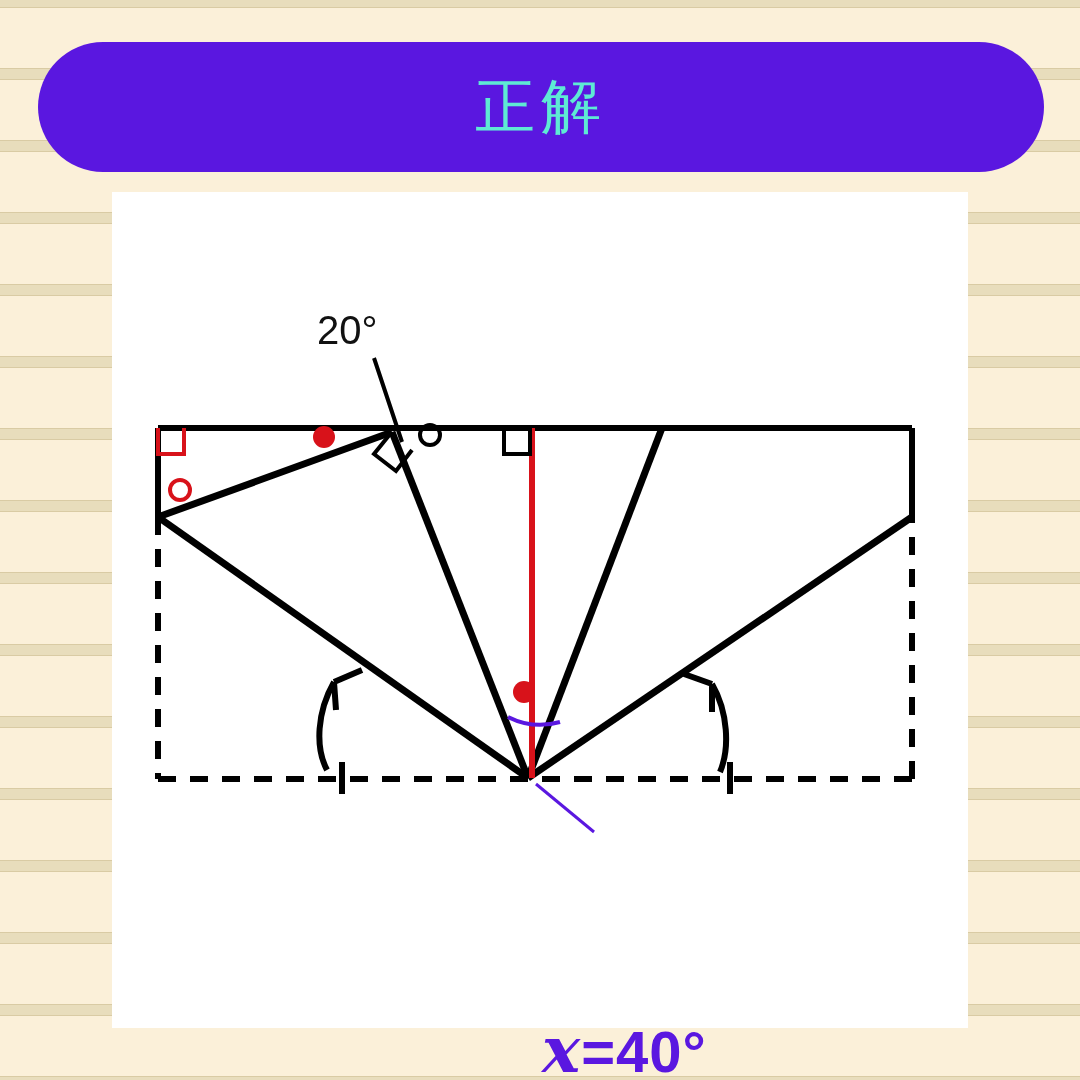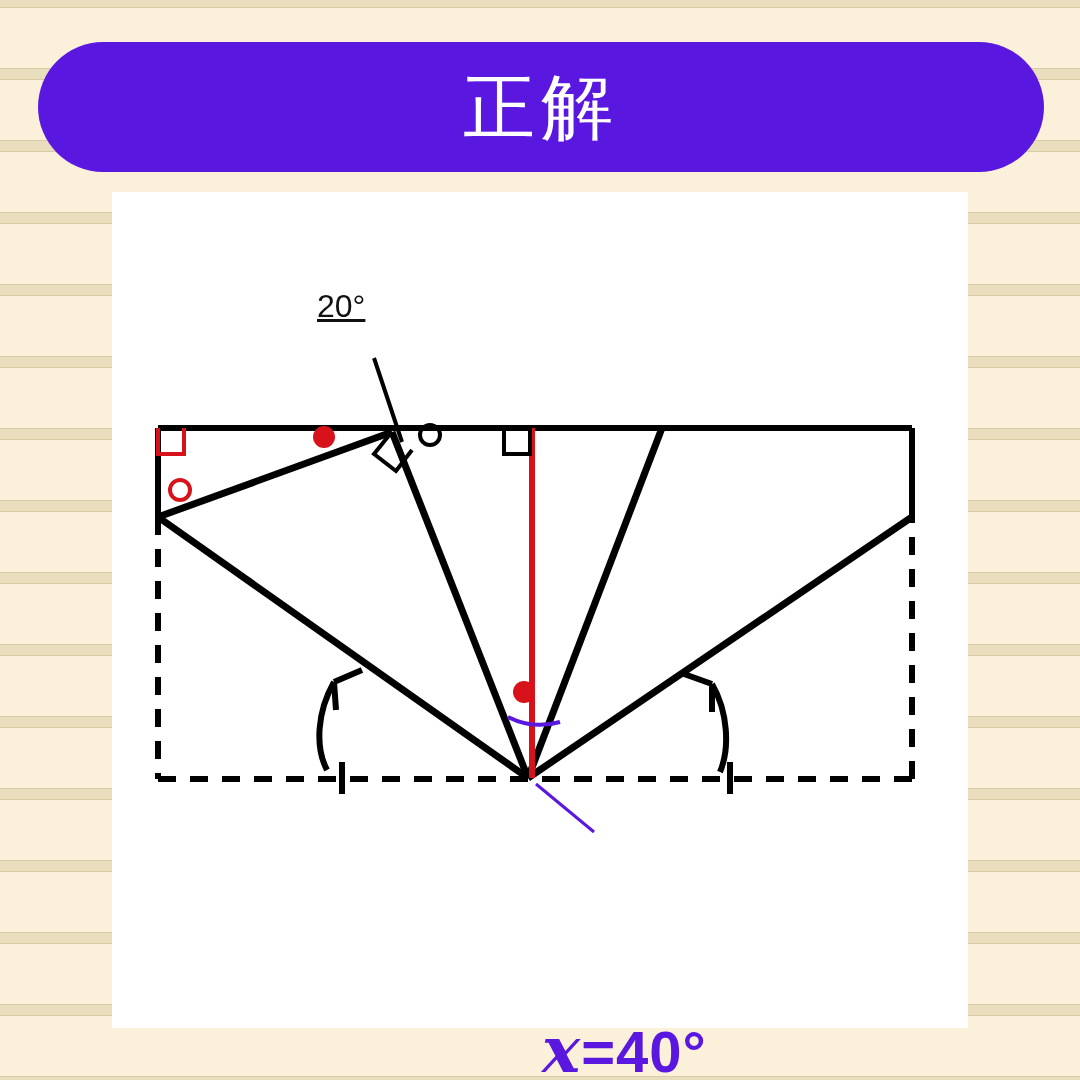--- a/index.html
+++ b/index.html
@@ -35,22 +35,22 @@
     top: 42px;
     width: 1006px;
     height: 130px;
     background: #5a17e0;
     border-radius: 65px;
     display: flex;
     align-items: center;
     justify-content: center;
   }
   #title-banner .title-text {
-    color: #ffffff;
-    font-size: 72px;
+    color: #5eead4;
+    font-size: 60px;
     font-weight: 400;
     letter-spacing: 6px;
     line-height: 1;
   }
   #figure-card {
     position: absolute;
     left: 112px;
     top: 192px;
     width: 856px;
     height: 836px;
@@ -72,24 +72,23 @@
     white-space: nowrap;
   }
   .ans-label .xsym {
     font-family: "DejaVu Serif", serif;
     font-style: italic;
     font-size: 64px;
   }
   .deg20 {
     position: absolute;
     left: 205px;
-    top: 96px;
-    font-size: 32px;
+    top: 116px;
+    font-size: 40px;
     color: #111111;
-    text-decoration: underline;
   }
 </style>
 </head>
 <body>
 
 <div id="paper-bg">
     <div class="rule" style="top: -4px;"></div>
     <div class="rule" style="top: 68px;"></div>
     <div class="rule" style="top: 140px;"></div>
     <div class="rule" style="top: 212px;"></div>

